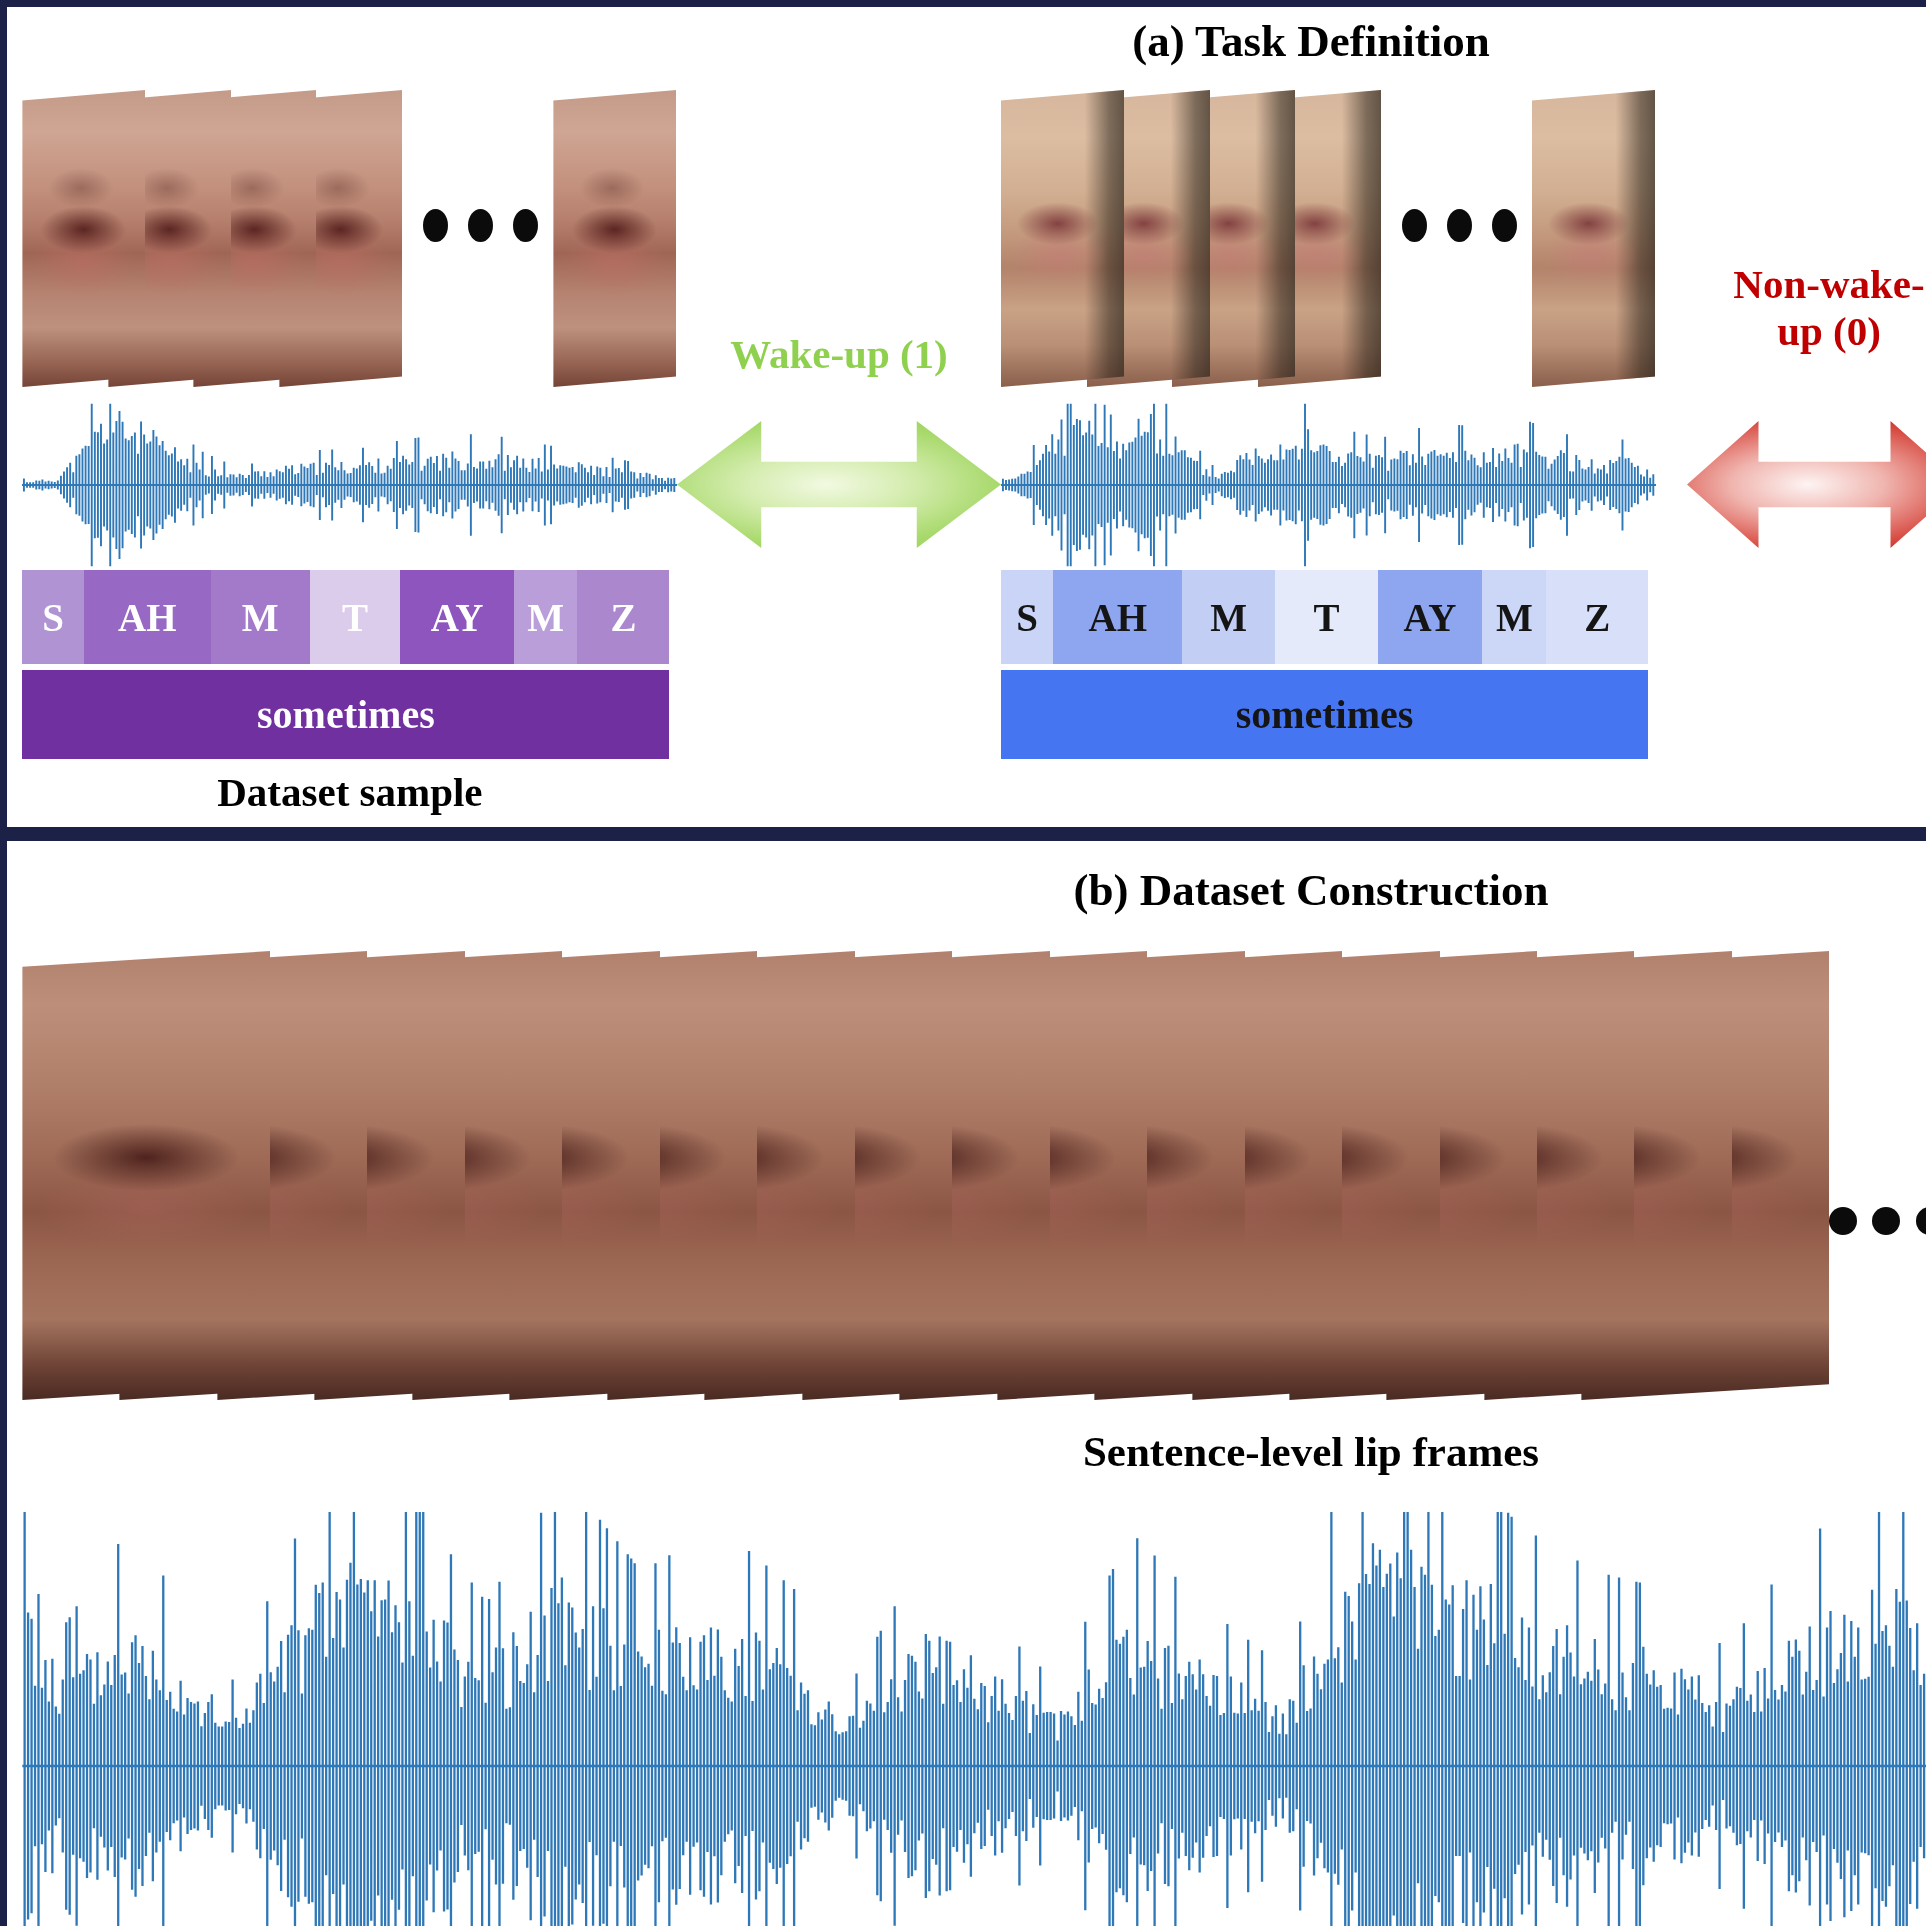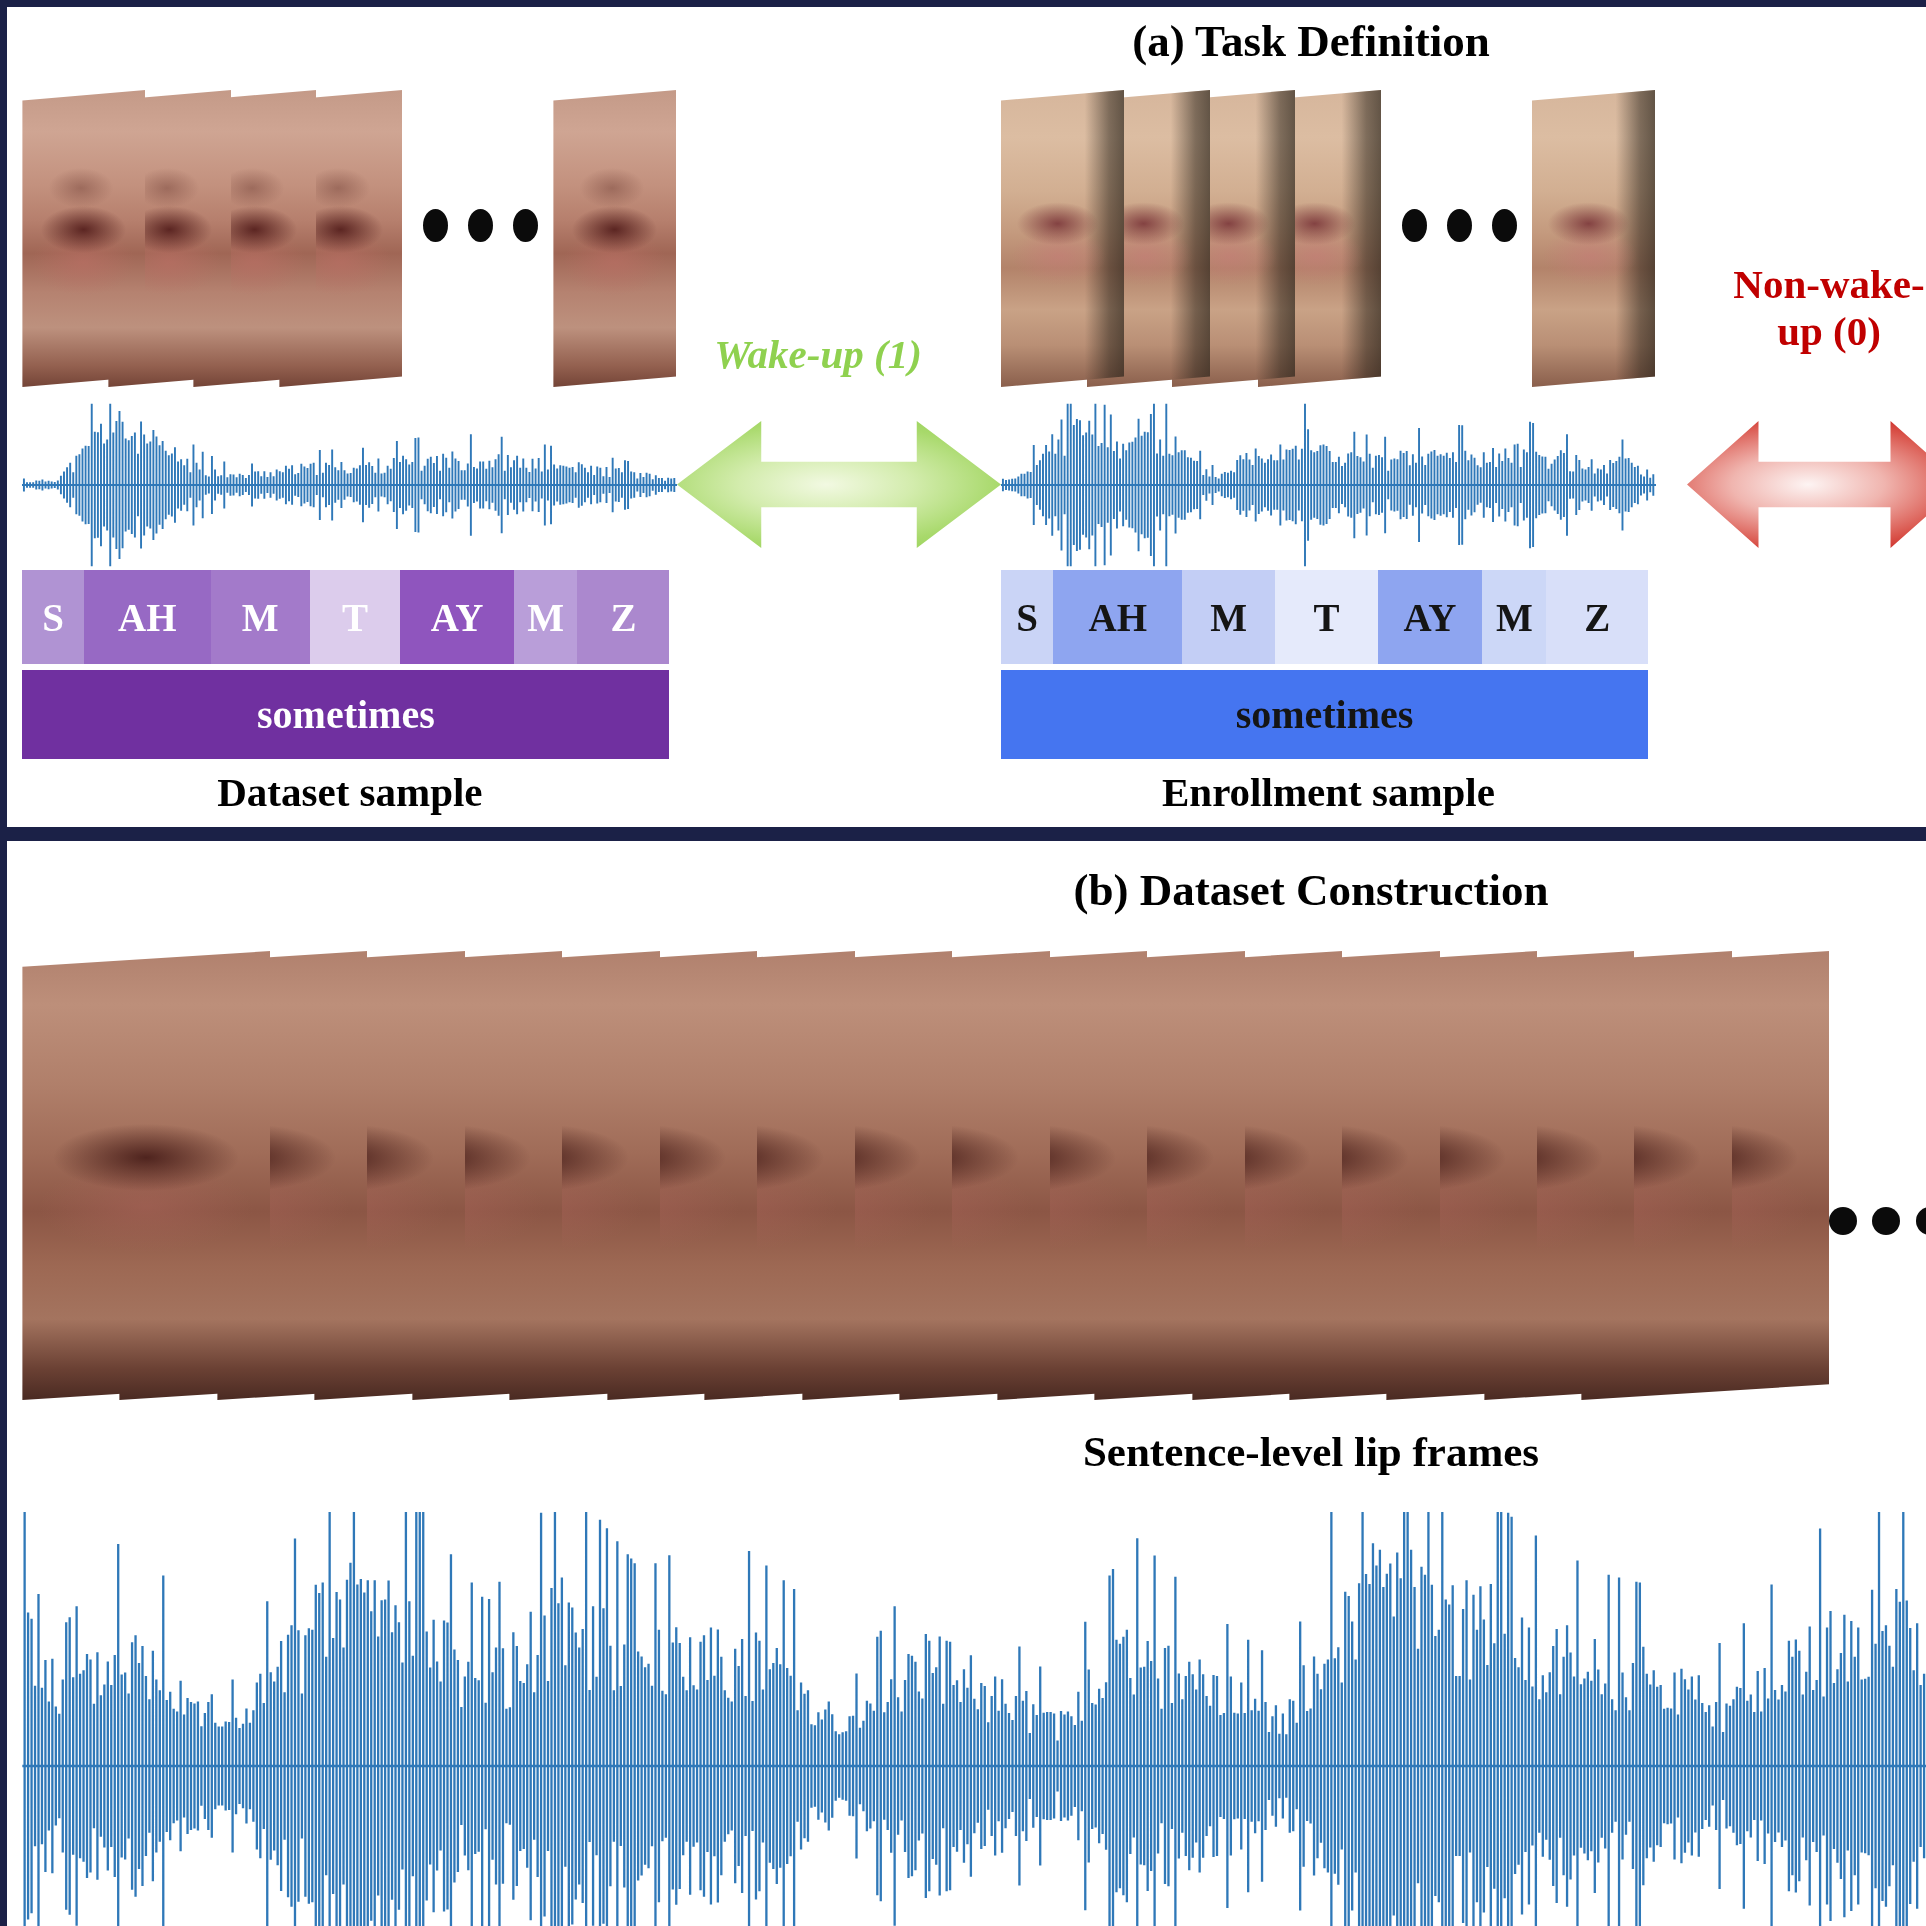--- a/index.html
+++ b/index.html
@@ -108,24 +108,23 @@
       <div class="phon-row" style="left: 0px; top: 480px; width: 647px; color: rgb(21, 21, 21);">
           <div class="cell" style="flex: 0 0 8.1%; background: rgb(202, 212, 246);">S</div>
           <div class="cell" style="flex: 0 0 19.9%; background: rgb(142, 165, 240);">AH</div>
           <div class="cell" style="flex: 0 0 14.4%; background: rgb(195, 206, 245);">M</div>
           <div class="cell" style="flex: 0 0 15.8%; background: rgb(229, 234, 251);">T</div>
           <div class="cell" style="flex: 0 0 16.2%; background: rgb(142, 165, 240);">AY</div>
           <div class="cell" style="flex: 0 0 9.9%; background: rgb(204, 215, 247);">M</div>
           <div class="cell" style="flex: 0 0 15.7%; background: rgb(216, 223, 249);">Z</div>
         </div>
       <div class="word-bar" style="left: 0px; top: 580px; width: 647px; background: rgb(69, 117, 240); color: rgb(21, 21, 21);">sometimes</div>
-      <div class="sample-label" style="top:678px">Enrollment sample</div>
     </div>
 
-    <div class="rel-label" style="left: 634px; top: 324px; width: 354px; color: rgb(143, 209, 79); font-style: italic;">Wake-up (1)</div>
+    <div class="rel-label" style="left: 655px; top: 324px; width: 354px; color: rgb(143, 209, 79);">Wake-up (1)</div>
     <div class="arrow green" style="left:670px;top:414px;width:324px;height:127px"></div>
 
     <div class="rel-label" style="left: 1672px; top: 254px; width: 300px; color: rgb(192, 0, 0);">
       <div>Non-wake-</div>
       <div>up (0)</div>
     </div>
     <div class="arrow red" style="left:1680px;top:414px;width:275px;height:127px"></div>
   </div>
 
   <div class="panel" id="panel-b">

